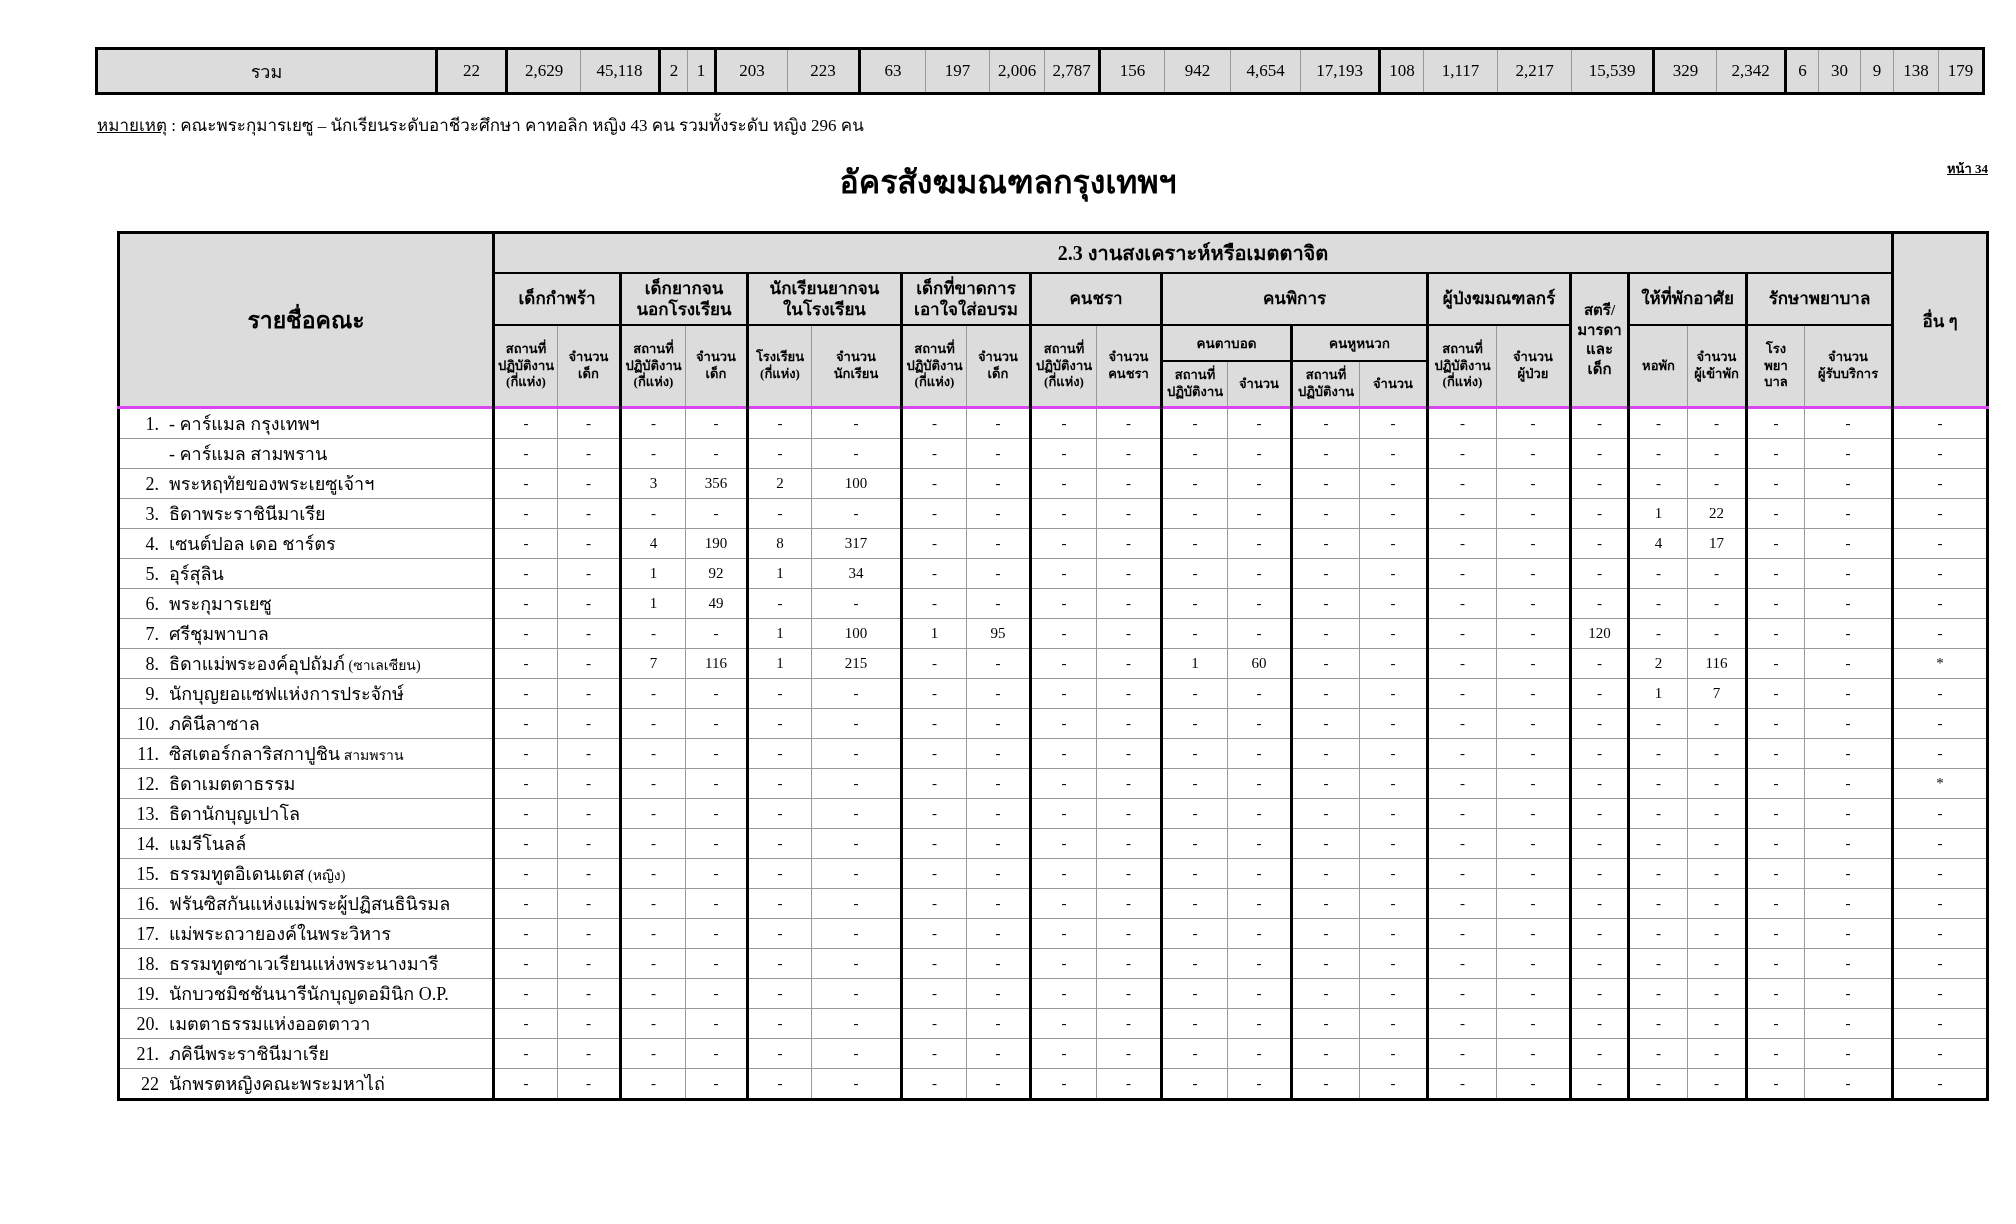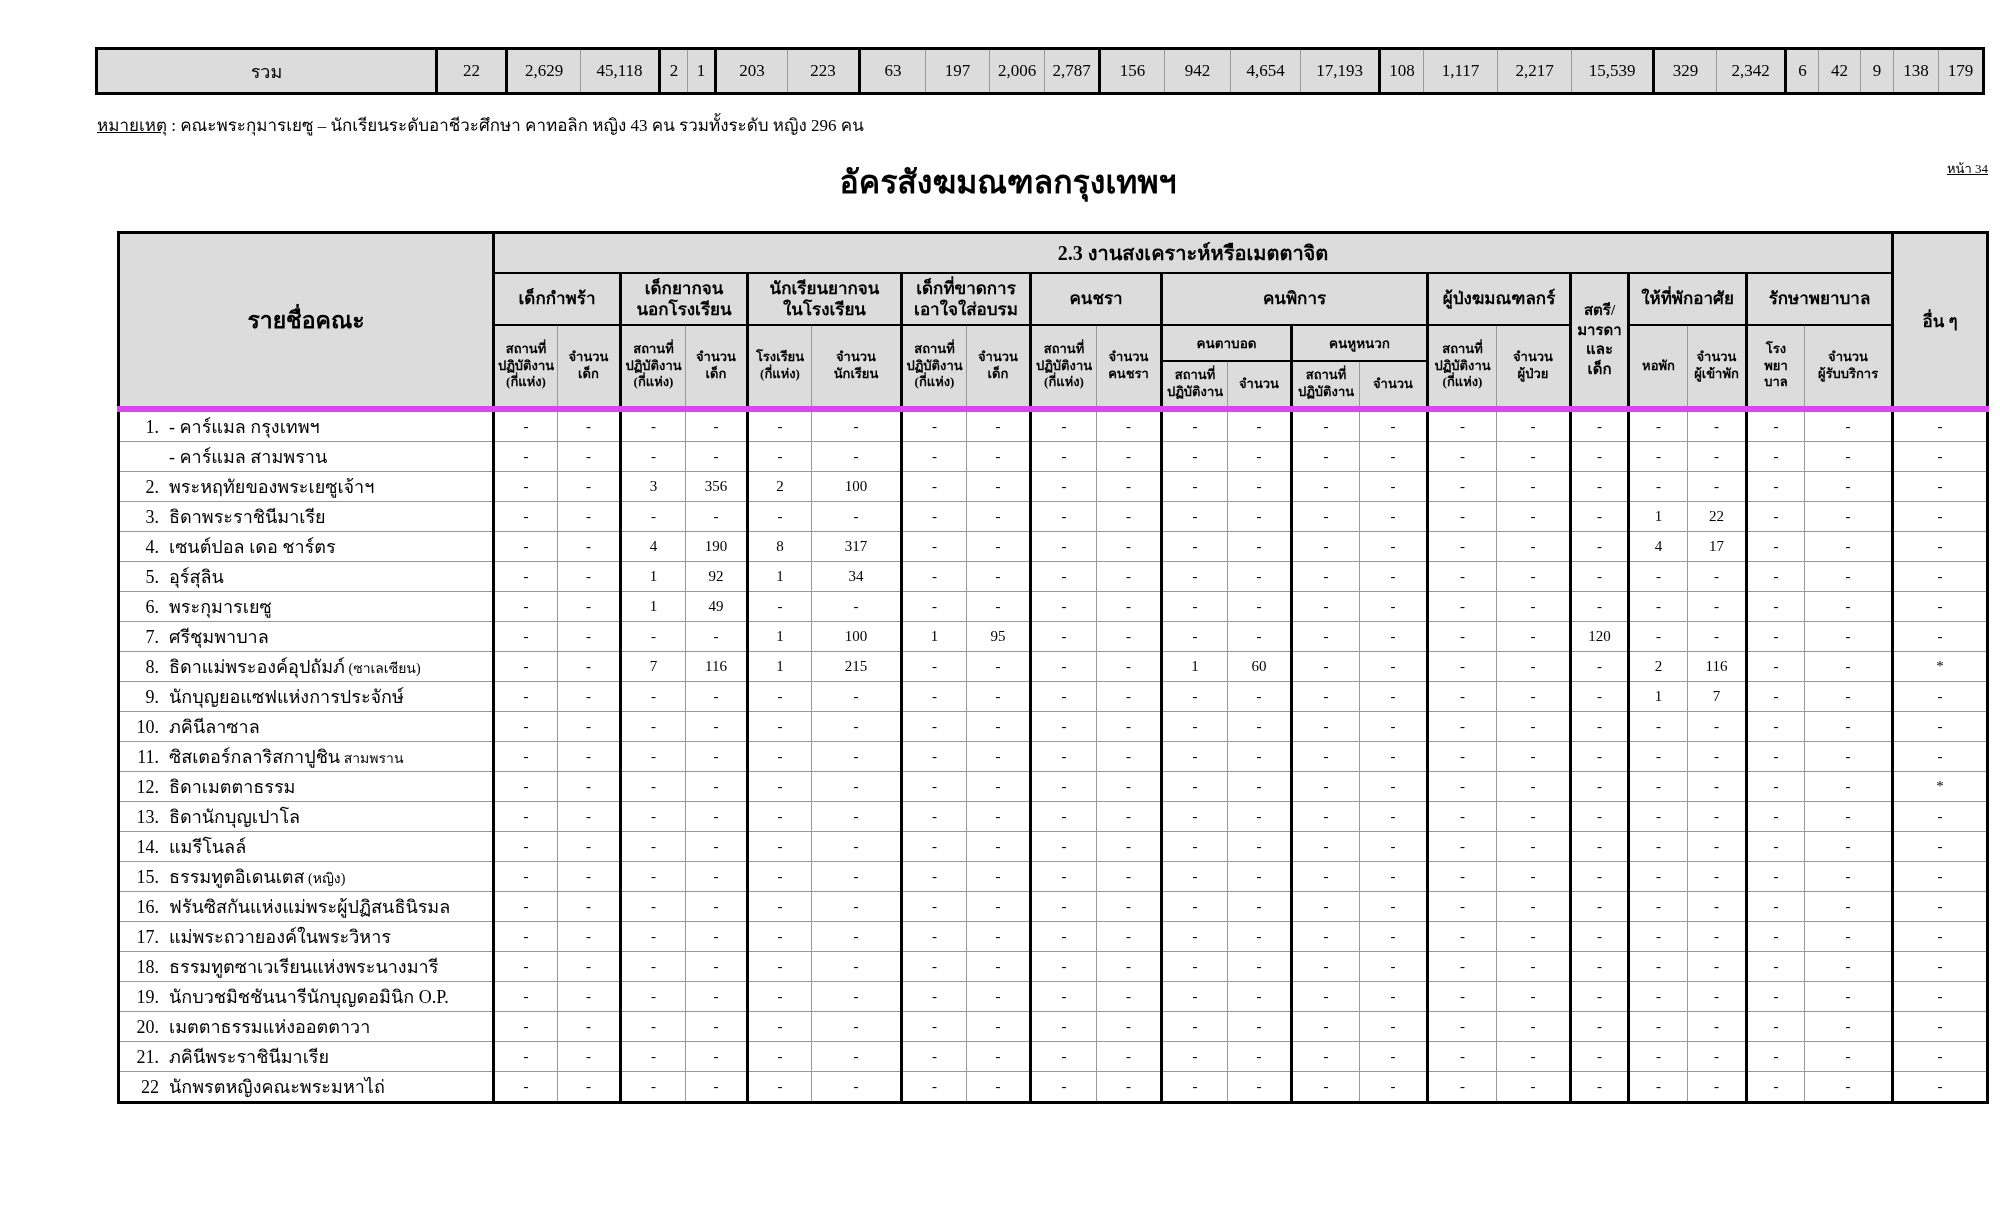--- a/index.html
+++ b/index.html
@@ -12,21 +12,21 @@
   table.st td{height:42px;text-align:center;vertical-align:middle;
     font-weight:normal;font-size:17px;padding:0;margin-left:17px;}
   table.st td.lab{font-size:18px;}
 
   .bl3{border-left:3px solid #000;}
   .bl1{border-left:1px solid #999;}
 
   
   .note{margin:16px 0 0 97px;font-size:17px;}
   .note .nlab{text-decoration:underline;}
-  .pagenum{position:absolute;top:158px;right:28px;font-size:13px;text-decoration:underline;}
+  .pagenum{position:absolute;top:158px;right:28px;font-size:13px;text-decoration:underline;font-weight:bold;}
 
   
   .title{margin-top:18px;text-align:center;font-size:32px;font-weight:bold;}
   .sub1{margin-top:14px;text-align:center;font-size:27px;font-weight:bold;}
   .sub2{margin-top:4px;text-align:center;font-size:26px;font-weight:bold;}
 
   
   table.mt{border-collapse:collapse;table-layout:fixed;border:3px solid #000;
     margin:24px 0 0 117px;width:1872px;}
   table.mt th{background:#dcdcdc;font-weight:bold;text-align:center;vertical-align:middle;
@@ -35,21 +35,21 @@
   .hr2 th{height:48px;font-size:17px;line-height:1.25;}
   .hr3 th.small{font-size:13px;line-height:1.3;}
   .hr3 th.band{font-size:13.5px;height:32px;}
   .hr4 th{font-size:13px;line-height:1.3;height:42px;}
   th.namehead{font-size:23px;}
   th.sechead{font-size:20px;}
   th.otherhead{font-size:17px;}
   th.women{font-size:15px;line-height:1.3;}
   table.mt tbody td{height:28px;text-align:center;vertical-align:middle;
     font-size:15px;border-top:1px solid #999;padding:0;}
-  table.mt tbody tr:first-child td{border-top:6px solid #d946ef;}
+  table.mt tbody tr:first-child td{border-top:3px solid #d946ef;}
   table.mt tbody td.name{text-align:left;font-size:18px;padding-left:6px;}
   .num{display:inline-block;min-width:33px;text-align:right;margin-right:10px;}
   .sfx{font-size:14px;}
 </style>
 </head>
 <body>
 
 <div class="page">
 
   <table class="st">
@@ -100,21 +100,21 @@
           <td class="bl1">942</td>
           <td class="bl1">4,654</td>
           <td class="bl1">17,193</td>
           <td class="bl3">108</td>
           <td class="bl1">1,117</td>
           <td class="bl1">2,217</td>
           <td class="bl1">15,539</td>
           <td class="bl3">329</td>
           <td class="bl1">2,342</td>
           <td class="bl3">6</td>
-          <td class="bl1">42</td>
+          <td class="bl1">30</td>
           <td class="bl1">9</td>
           <td class="bl1">138</td>
           <td class="bl1">179</td>
         </tr>
       </tbody>
   </table>
 
   <div class="note">
     <span class="nlab">หมายเหตุ</span>
     <span>: คณะพระกุมารเยซู – นักเรียนระดับอาชีวะศึกษา คาทอลิก หญิง 43 คน รวมทั้งระดับ หญิง 296 คน</span>

